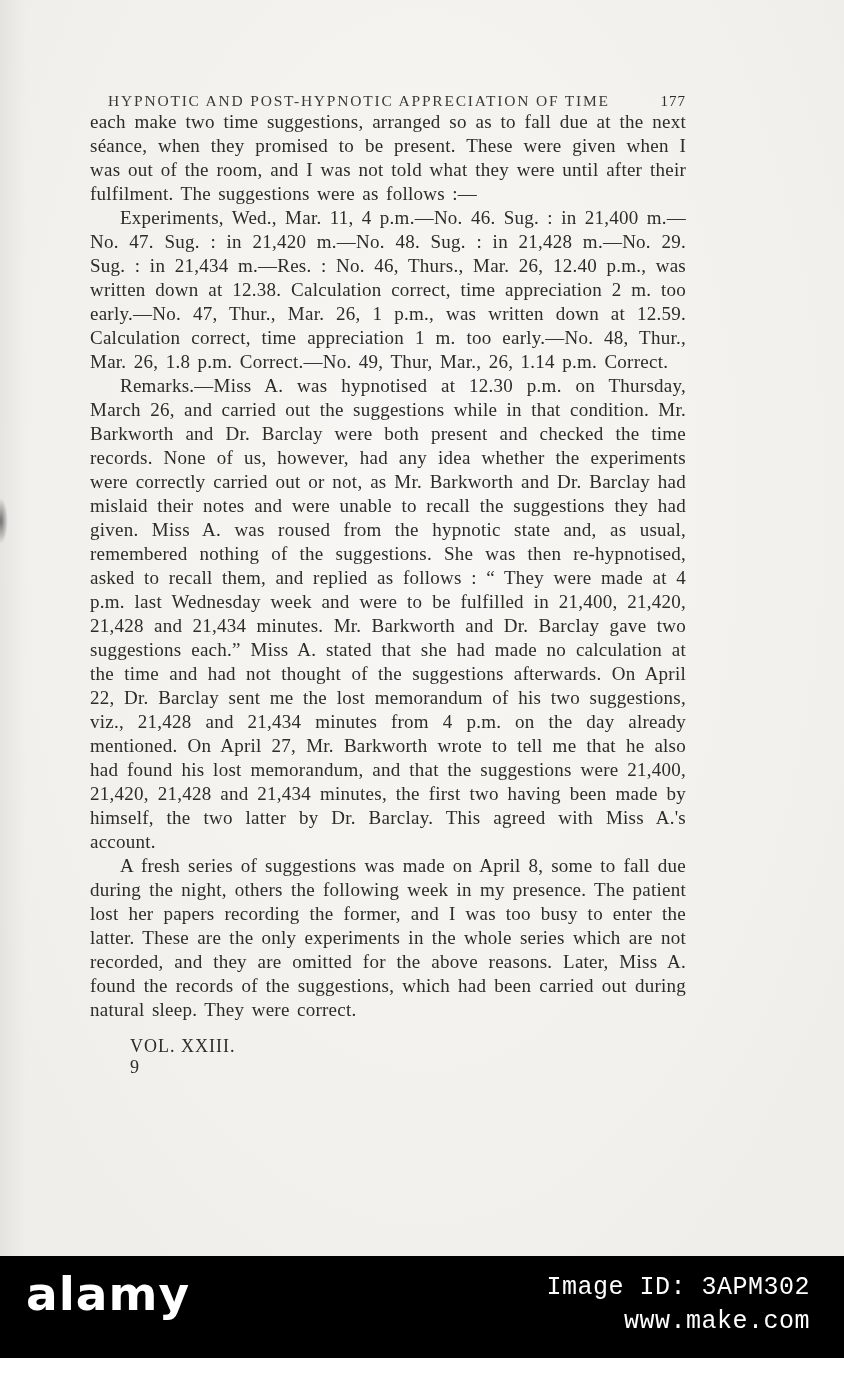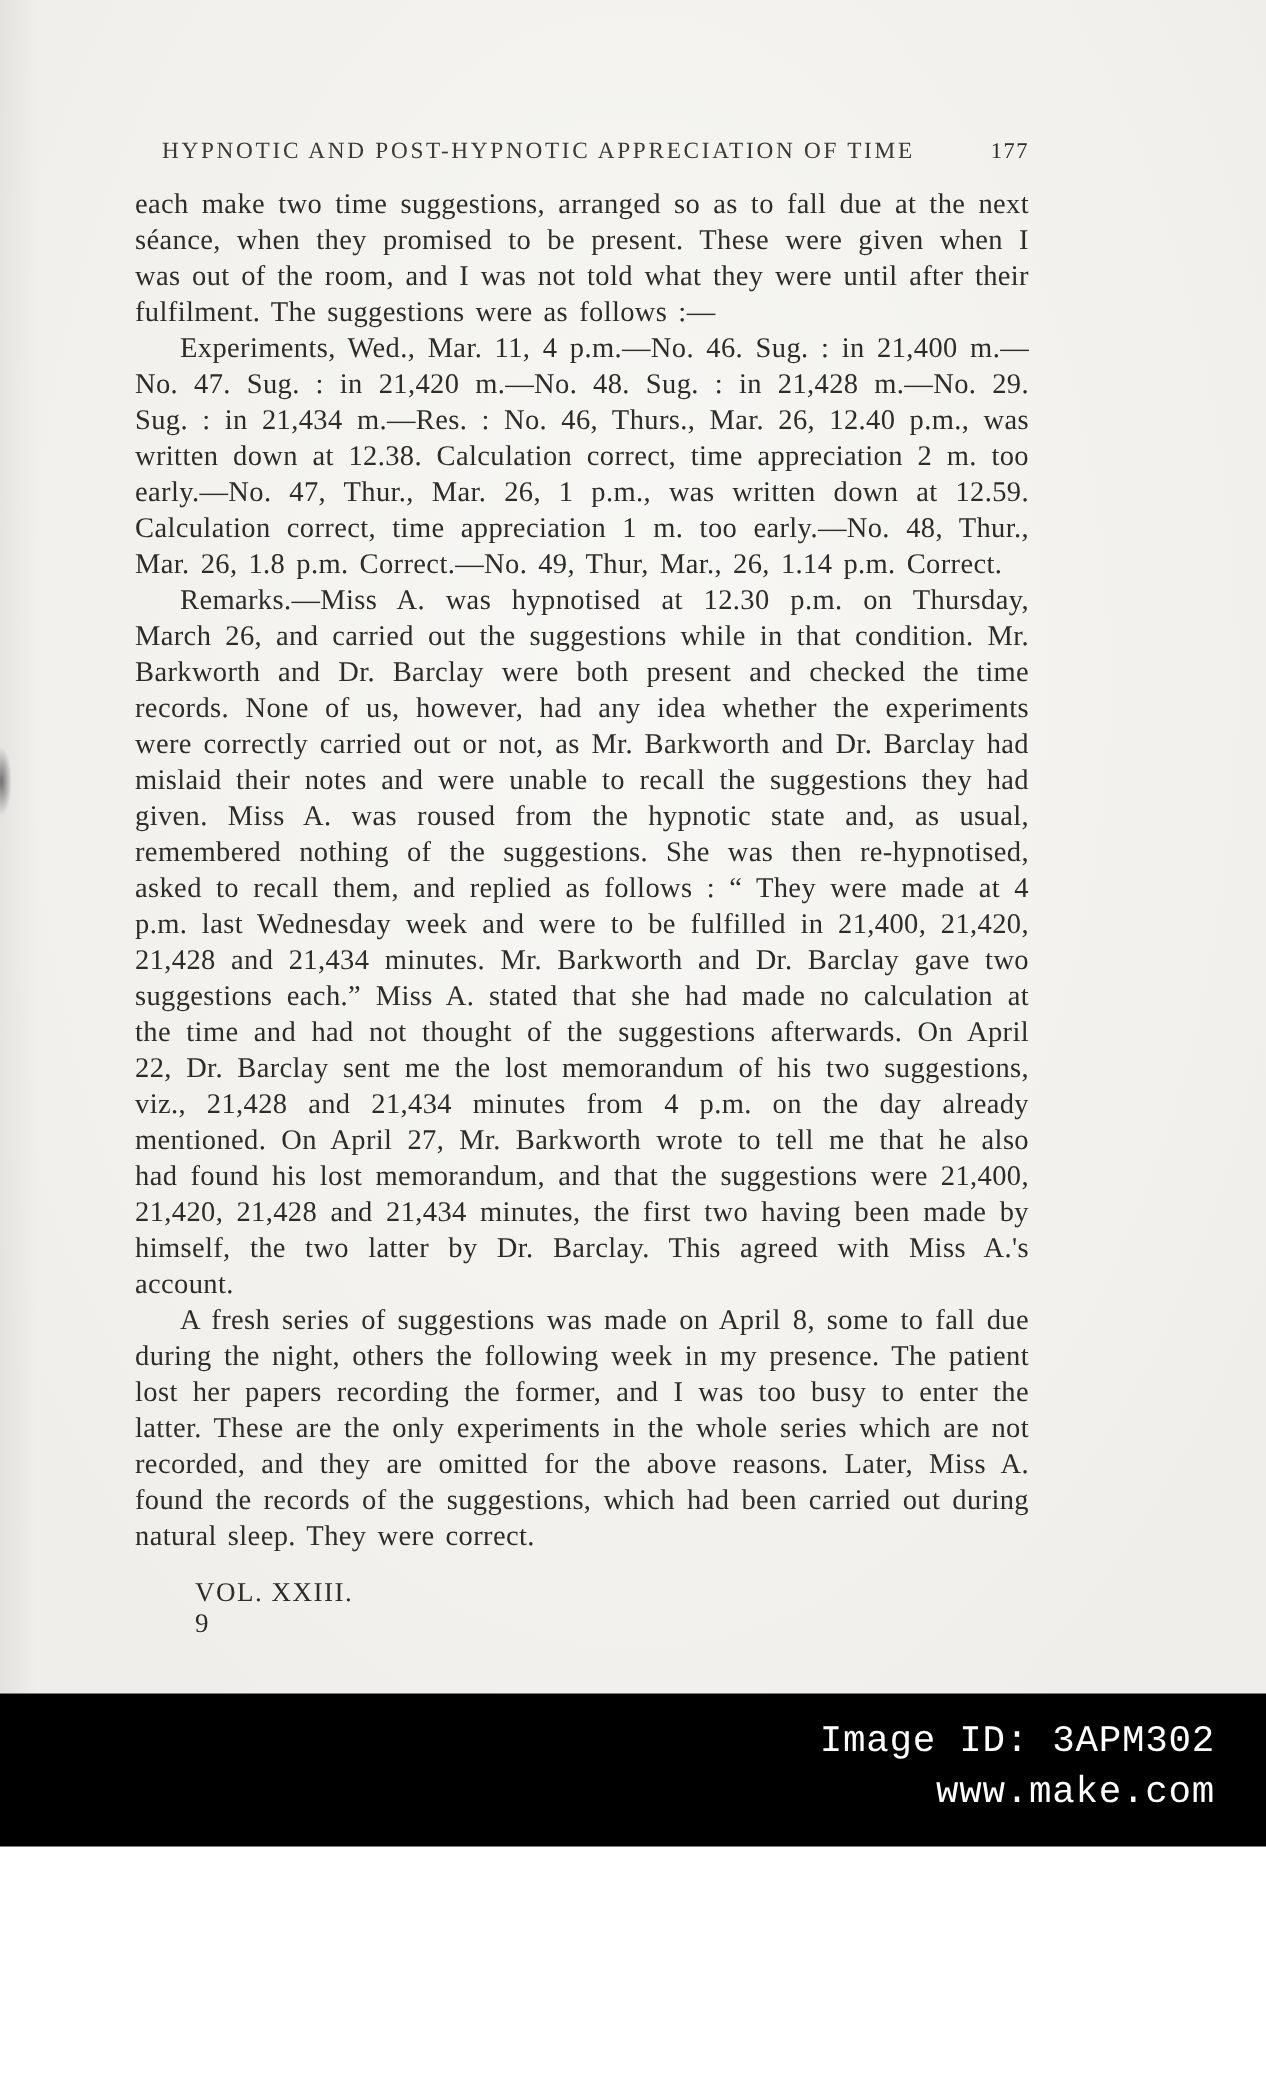--- a/index.html
+++ b/index.html
@@ -14,21 +14,21 @@
     width: 844px;
     height: 1390px;
     background: #ffffff;
     font-family: "Liberation Serif", serif;
   }
 
   
   .scan {
     position: relative;
     width: 844px;
-    height: 1129px;
+    height: 1256px;
     background: var(--page-bg);
     background-image:
       radial-gradient(ellipse at 50% 40%, rgba(255,255,255,0.35), rgba(0,0,0,0.02) 85%),
       linear-gradient(90deg, rgba(0,0,0,0.05) 0px, rgba(0,0,0,0.00) 26px);
     overflow: hidden;
   }
   .edge-smudge {
     position: absolute;
     left: -6px;
     top: 498px;
@@ -57,21 +57,20 @@
     color: #3c3a36;
     padding-left: 18px;
     white-space: nowrap;
   }
   .running-header .pagenum {
     font-size: 15px;
     letter-spacing: 1px;
   }
 
   .body-text {
-    margin-top: 15px;
     font-size: 19px;
     line-height: 24px;
     letter-spacing: 0.25px;
     word-spacing: 2.4px;
     text-align: justify;
   }
   .para { margin: 0; }
   .para.indent { text-indent: 30px; }
   .italic { }
 
@@ -131,17 +130,18 @@
       </div>
     <div class="page-footer">
       <span>VOL. XXIII.</span>
       <span>9</span>
     </div>
   </div>
   <div class="edge-smudge"></div>
 </div>
 
 <div class="alamy-bar">
+  <span class="alamy-logo">alamy</span>
   <div class="bar-right">
     <div>Image ID: 3APM302</div>
     <div>www.make.com</div>
   </div>
 </div>
 
 </body></html>

